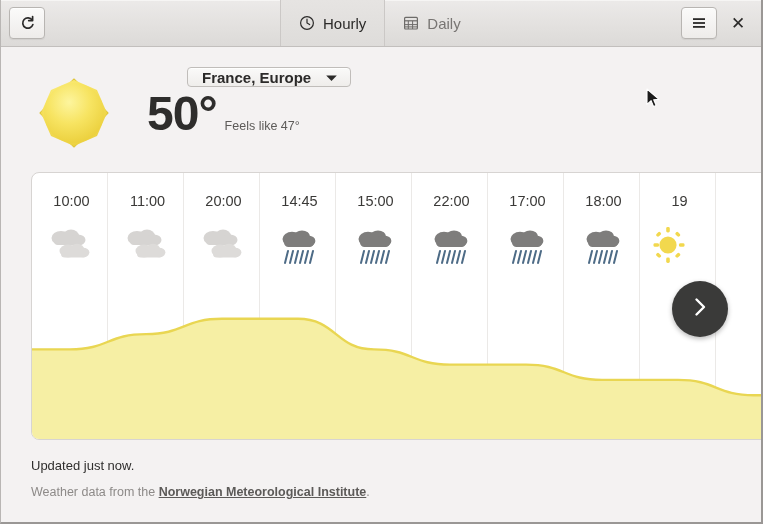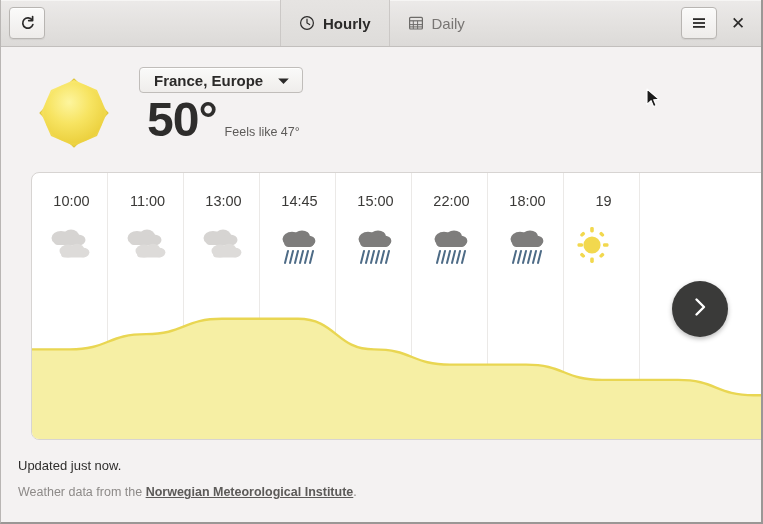--- a/index.html
+++ b/index.html
@@ -73,21 +73,21 @@
     gap: 8px;
     padding: 0 18px;
     cursor: pointer;
     font-size: 15px;
     color: #787573;
     box-sizing: border-box;
   }
   .tab.active {
     background: linear-gradient(to bottom, #e6e4e2, #dedcda);
     color: #2b2a29;
-    font-weight: bold;
+    font-weight: normal;
     border-left: 1px solid #cbc8c6;
     border-right: 1px solid #cbc8c6;
   }
   .tab .tab-ico { display: flex; align-items: center; }
 
   #hb-right {
     margin-left: auto;
     display: flex;
     align-items: center;
     gap: 6px;
@@ -113,31 +113,32 @@
     align-items: flex-start;
     box-sizing: border-box;
   }
   #current-icon { margin-top: 6px; }
   #current-info { margin-left: 18px; padding-top: 10px; }
 
   #location-button {
     display: inline-flex;
     align-items: center;
     gap: 14px;
-    height: 26px;
+    height: 20px;
     padding: 0 12px 0 14px;
     border: 1px solid #c0bdba;
     border-radius: 4px;
     background: linear-gradient(to bottom, #fafaf9, #efedeb);
     box-shadow: 0 1px 0 rgba(255,255,255,0.85) inset;
     cursor: pointer;
     font-size: 15px;
     font-weight: bold;
     color: #2b2a29;
     box-sizing: border-box;
+    margin-left: 48px;
   }
   #temp-row {
     display: flex;
     align-items: baseline;
     margin-top: 2px;
     padding-left: 8px;
   }
   #current-temp {
     font-size: 48px;
     font-weight: bold;
@@ -217,21 +218,21 @@
     box-shadow: 0 2px 5px rgba(0,0,0,0.28);
     display: flex;
     align-items: center;
     justify-content: center;
     cursor: pointer;
   }
 
   
   #footer {
     position: absolute;
-    left: 17px;
+    left: 30px;
     top: 458px;
     width: 700px;
   }
   #updated-text {
     font-size: 13px;
     color: #2f2e2d;
   }
   #attribution {
     margin-top: 12px;
     font-size: 12.5px;
@@ -376,21 +377,21 @@
                 <ellipse cx="24" cy="26" rx="8.5" ry="6.4"></ellipse>
                 <ellipse cx="33" cy="24.5" rx="7.2" ry="5.8"></ellipse>
                 <ellipse cx="39" cy="27.5" rx="6.4" ry="4.8"></ellipse>
                 <rect x="17" y="25" width="26" height="7.5" rx="3.7"></rect>
               </g>
             </svg>
           </div>
           <div class="hour-temp">53°</div>
         </div>
         <div class="hour-col">
-          <div class="hour-time">13:00</div>
+          <div class="hour-time">20:00</div>
           <div class="hour-icon">
             <svg width="52" height="40" viewBox="0 0 52 40">
               <g fill="#d6d4d2">
                 <ellipse cx="17" cy="13" rx="9.5" ry="7"></ellipse>
                 <ellipse cx="27" cy="11" rx="8" ry="6.4"></ellipse>
                 <ellipse cx="34" cy="15" rx="7.5" ry="5.6"></ellipse>
                 <rect x="10" y="12" width="28" height="8" rx="4"></rect>
               </g>
               <g fill="#dddbd9">
                 <ellipse cx="24" cy="26" rx="8.5" ry="6.4"></ellipse>
@@ -460,20 +461,42 @@
                 <path d="M16 26 L13 38"></path>
                 <path d="M21 26 L18 38"></path>
                 <path d="M26 26 L23 38"></path>
                 <path d="M31 26 L28 38"></path>
                 <path d="M36 26 L33 38"></path>
                 <path d="M41 26 L38 38"></path>
               </g>
             </svg>
           </div>
           <div class="hour-temp">51°</div>
+        </div>
+        <div class="hour-col">
+          <div class="hour-time">17:00</div>
+          <div class="hour-icon">
+            <svg width="52" height="48" viewBox="0 0 52 48">
+              <g fill="#7e7d7c">
+                <ellipse cx="20" cy="14" rx="9.5" ry="7.2"></ellipse>
+                <ellipse cx="30" cy="12" rx="8.2" ry="6.6"></ellipse>
+                <ellipse cx="36" cy="16" rx="7.4" ry="5.6"></ellipse>
+                <rect x="12" y="13" width="30" height="9" rx="4.5"></rect>
+              </g>
+              <g stroke="#4d6b86" stroke-width="2" stroke-linecap="round">
+                <path d="M16 26 L13 38"></path>
+                <path d="M21 26 L18 38"></path>
+                <path d="M26 26 L23 38"></path>
+                <path d="M31 26 L28 38"></path>
+                <path d="M36 26 L33 38"></path>
+                <path d="M41 26 L38 38"></path>
+              </g>
+            </svg>
+          </div>
+          <div class="hour-temp">50°</div>
         </div>
         <div class="hour-col">
           <div class="hour-time">18:00</div>
           <div class="hour-icon">
             <svg width="52" height="48" viewBox="0 0 52 48">
               <g fill="#7e7d7c">
                 <ellipse cx="20" cy="14" rx="9.5" ry="7.2"></ellipse>
                 <ellipse cx="30" cy="12" rx="8.2" ry="6.6"></ellipse>
                 <ellipse cx="36" cy="16" rx="7.4" ry="5.6"></ellipse>
                 <rect x="12" y="13" width="30" height="9" rx="4.5"></rect>

